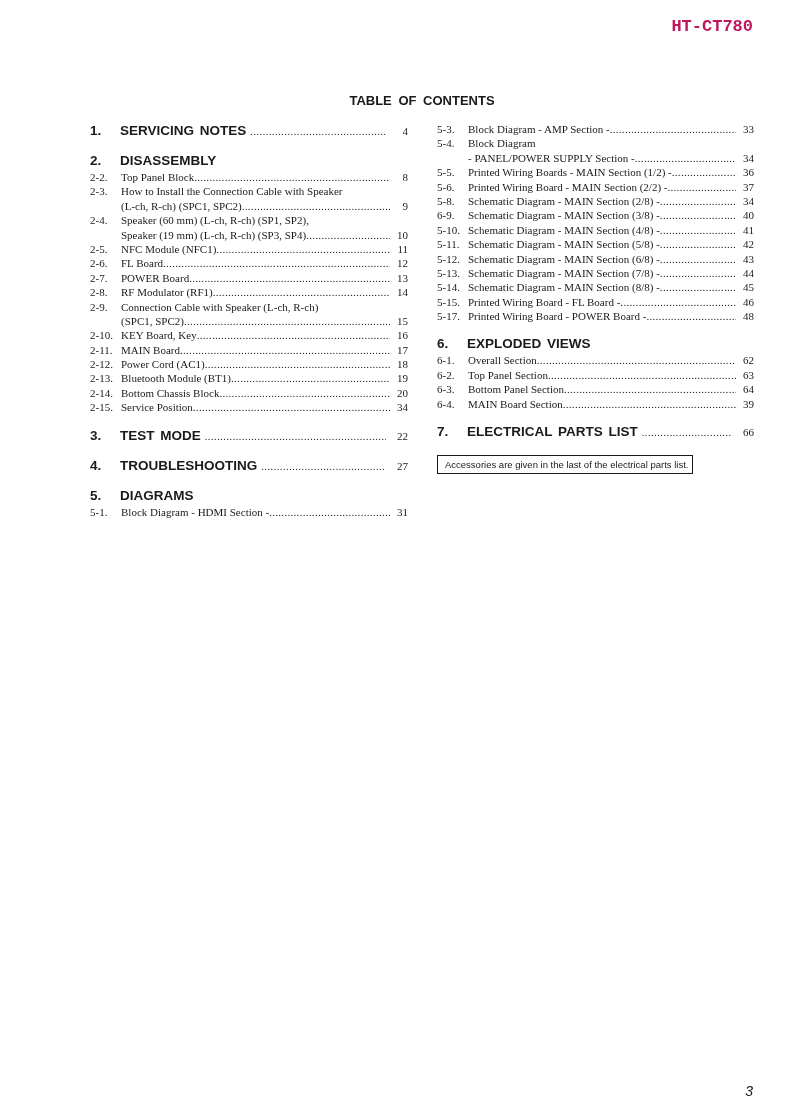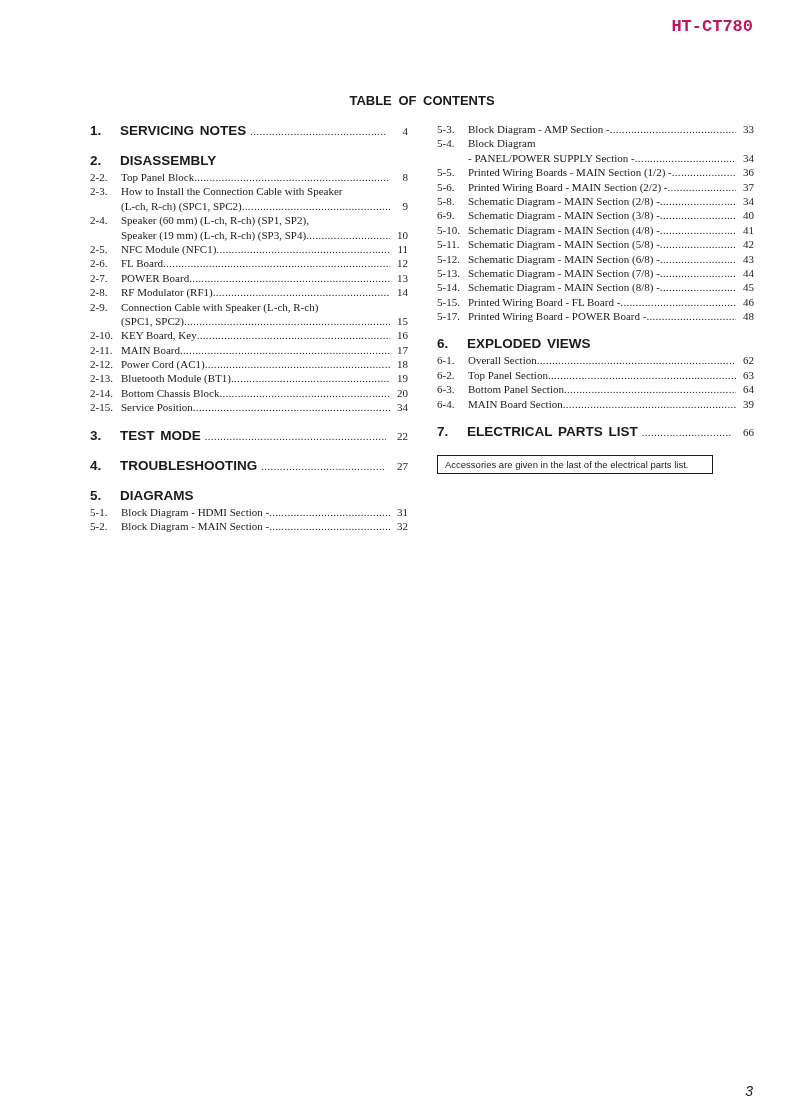--- a/index.html
+++ b/index.html
@@ -18,21 +18,21 @@
   .sec.noleader .dots::after { content: ""; }
   .item { display: flex; align-items: flex-end; font-family: Liberation Serif, serif; font-size: 11px; height: 14.4px; line-height: 14.4px; }
   .item .num { width: 31px; flex: none; white-space: nowrap; }
   .item .lbl { flex: none; white-space: nowrap; }
   .item .dots { flex: 1; overflow: hidden; white-space: nowrap; letter-spacing: 0.3px; }
   .item .dots::after { content: "........................................................................................................................................................................."; }
   .item .pg { flex: none; width: 18px; text-align: right; }
   .item.nopg .dots::after { content: ""; }
   .gap-m { height: 12px; }
   .gap-top { height: 4px; }
-  .notebox { margin-top: 10px; margin-left: 0; display: inline-block; border: 1px solid #1a1a1a; padding: 2px 24px 2px 7px; font-family: "Liberation Sans", sans-serif; font-size: 9.5px; line-height: 13px; }
+  .notebox { margin-top: 10px; margin-left: 0; display: inline-block; border: 1px solid #1a1a1a; padding: 2px 4px 2px 7px; font-family: "Liberation Sans", sans-serif; font-size: 9.5px; line-height: 13px; }
   .pagenum { position: absolute; top: 1083px; right: 38px; font-family: "Liberation Sans", sans-serif; font-style: italic; font-size: 14px; color: #1a1a1a; }
 </style>
 </head>
 <body>
 
 <div class="model">HT-CT780</div>
 <div class="toc-title">TABLE OF CONTENTS</div>
 
 <div class="col col-left" id="left-col">
     <div class="sec">
@@ -169,26 +169,20 @@
       <span class="num">5.</span>
       <span class="lbl">DIAGRAMS</span>
       <span class="dots"></span>
       <span class="pg"></span>
     </div>
     <div class="item">
       <span class="num">5-1.</span>
       <span class="lbl">Block Diagram - HDMI Section -</span>
       <span class="dots"></span>
       <span class="pg">31</span>
-    </div>
-    <div class="item">
-      <span class="num">5-2.</span>
-      <span class="lbl">Block Diagram - MAIN Section -</span>
-      <span class="dots"></span>
-      <span class="pg">32</span>
     </div>
   </div>
 <div class="col col-right" id="right-col">
 <div class="item">
       <span class="num">5-3.</span>
       <span class="lbl">Block Diagram - AMP Section -</span>
       <span class="dots"></span>
       <span class="pg">33</span>
     </div><div class="item nopg">
       <span class="num">5-4.</span>

